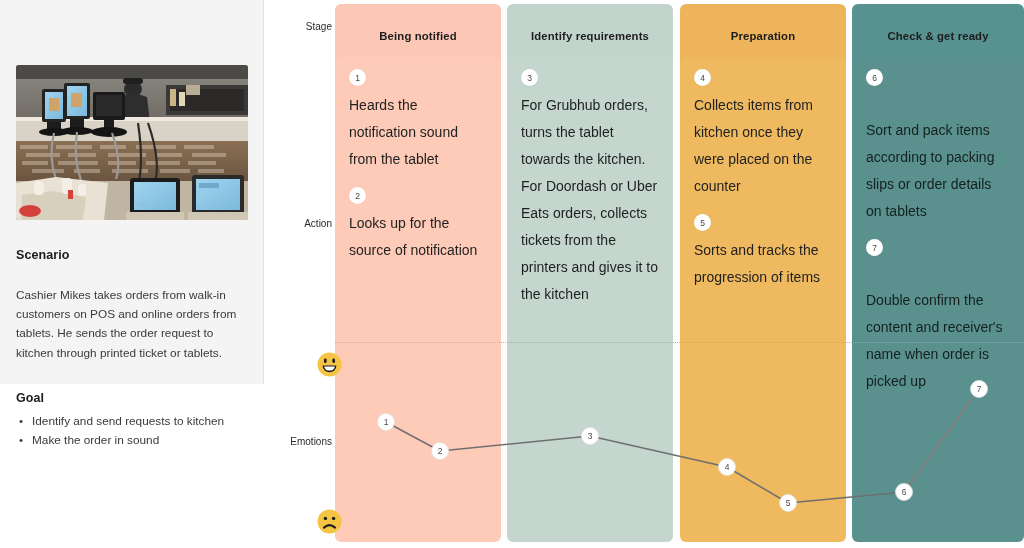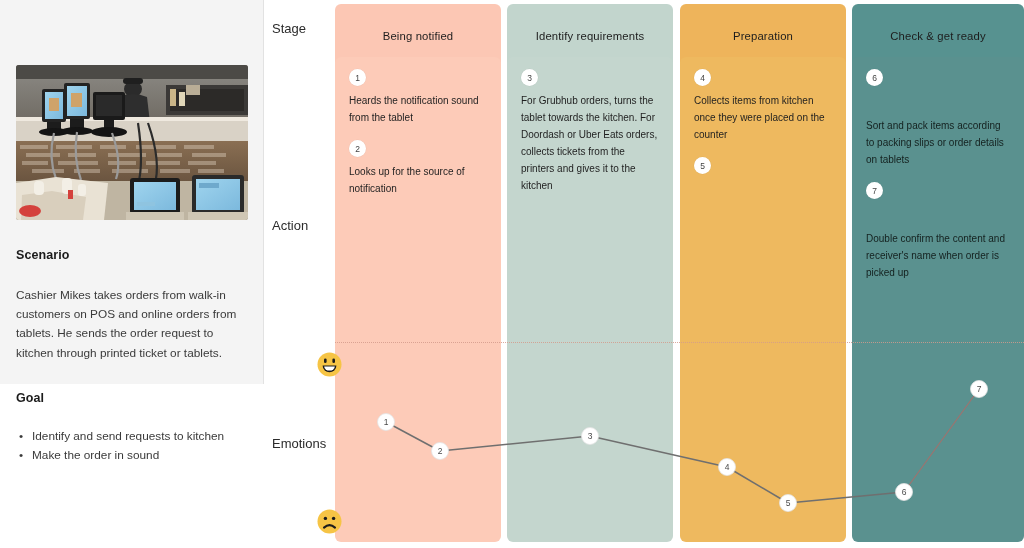--- a/index.html
+++ b/index.html
@@ -37,62 +37,63 @@
     color:#1b1b1b;
     margin-top:28px;
     letter-spacing:.1px;
   }
   .sb-p {
     font-size:11.8px;
     line-height:19.2px;
     color:#3a3a3a;
     margin-top:24px;
   }
-  .sb-list { margin-top:22px; list-style:none; }
+  .sb-list { margin-top:7px; list-style:none; }
   .sb-list li {
     font-size:11.8px;
     line-height:19.2px;
     color:#3a3a3a;
     padding-left:16px;
     position:relative;
   }
   .sb-list li::before {
     content:"\2022";
     position:absolute; left:3px; top:0;
     color:#3a3a3a;
   }
 
   
   .main { position:relative; width:760px; height:548px; flex:0 0 760px; }
 
   .row-label {
     position:absolute;
-    font-size:13px;
+    font-size:10px;
     color:#2b2b2b;
+    text-align:right;
     width:60px;
     left:8px;
   }
   #lbl-stage    { top:21px; }
   #lbl-action   { top:218px; }
   #lbl-emotions { top:436px; }
 
   .cols { position:absolute; left:71px; top:0; width:689px; height:548px; }
 
   .col { position:absolute; top:0; width:166px; height:548px; }
   .col.c0 { left:0px; }
   .col.c1 { left:172px; }
   .col.c2 { left:345px; }
   .col.c3 { left:517px; width:172px; }
 
   .stage-chip {
     position:absolute; top:4px; left:0; right:0;
     height:64px;
     border-radius:6px;
     display:flex; align-items:center; justify-content:center;
-    font-size:11.3px; font-weight:normal;
+    font-size:11.3px; font-weight:bold;
     color:#1d1d1d;
     letter-spacing:.15px;
     text-align:center;
     padding:8px 6px;
   }
   .body-card {
     position:absolute; top:57px; left:0; right:0;
     height:485px;
     border-radius:6px;
     padding:12px 14px 0 14px;
@@ -100,22 +101,22 @@
 
   .badge {
     width:17px; height:17px; border-radius:50%;
     background:#ffffff;
     display:flex; align-items:center; justify-content:center;
     font-size:8.5px; color:#444; font-weight:normal;
     margin-bottom:6px;
     box-shadow:0 0 0 .5px rgba(0,0,0,.05);
   }
   .act-txt {
-    font-size:10px;
-    line-height:17px;
+    font-size:14px;
+    line-height:27px;
     color:#1f1f1f;
   }
   .act-block + .act-block { margin-top:14px; }
   .col.c3 .act-txt { color:#14211f;margin-top:31px; }
 
   
   .divider {
     position:absolute;
     left:71px; top:342px; width:689px;
     border-top:1px dotted #d49b8c;
@@ -304,20 +305,21 @@
 
       <div class="col c2">
         <div class="stage-chip" style="background: rgb(238, 180, 91);">Preparation</div>
         <div class="body-card" style="background: rgb(238, 185, 95);">
           <div class="act-block">
             <div class="badge">4</div>
             <div class="act-txt">Collects items from kitchen once they were placed on the counter</div>
           </div>
           <div class="act-block">
             <div class="badge">5</div>
+            <div class="act-txt">Sorts and tracks the progression of items</div>
           </div>
         </div>
       </div>
 
       <div class="col c3">
         <div class="stage-chip" style="background: rgb(87, 146, 144);">Check &amp; get ready</div>
         <div class="body-card" style="background: rgb(90, 145, 143);">
           <div class="act-block">
             <div class="badge">6</div>
             <div class="act-txt">Sort and pack items according to packing slips or order details on tablets</div>

